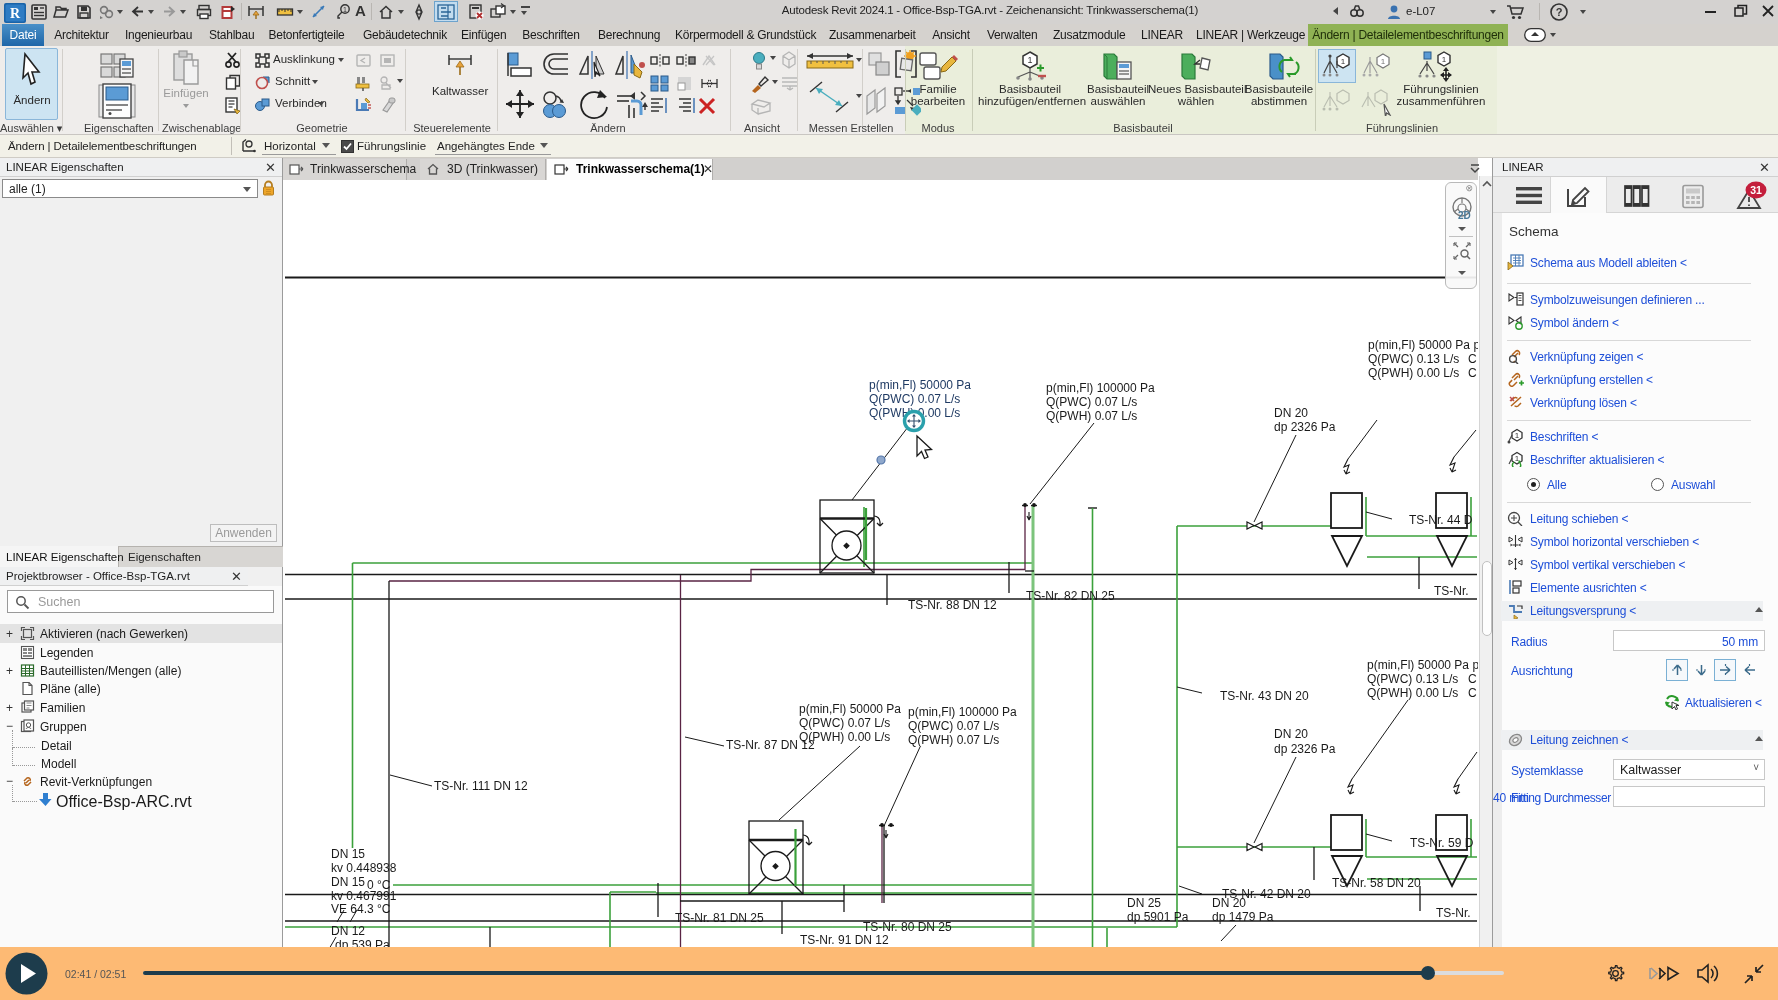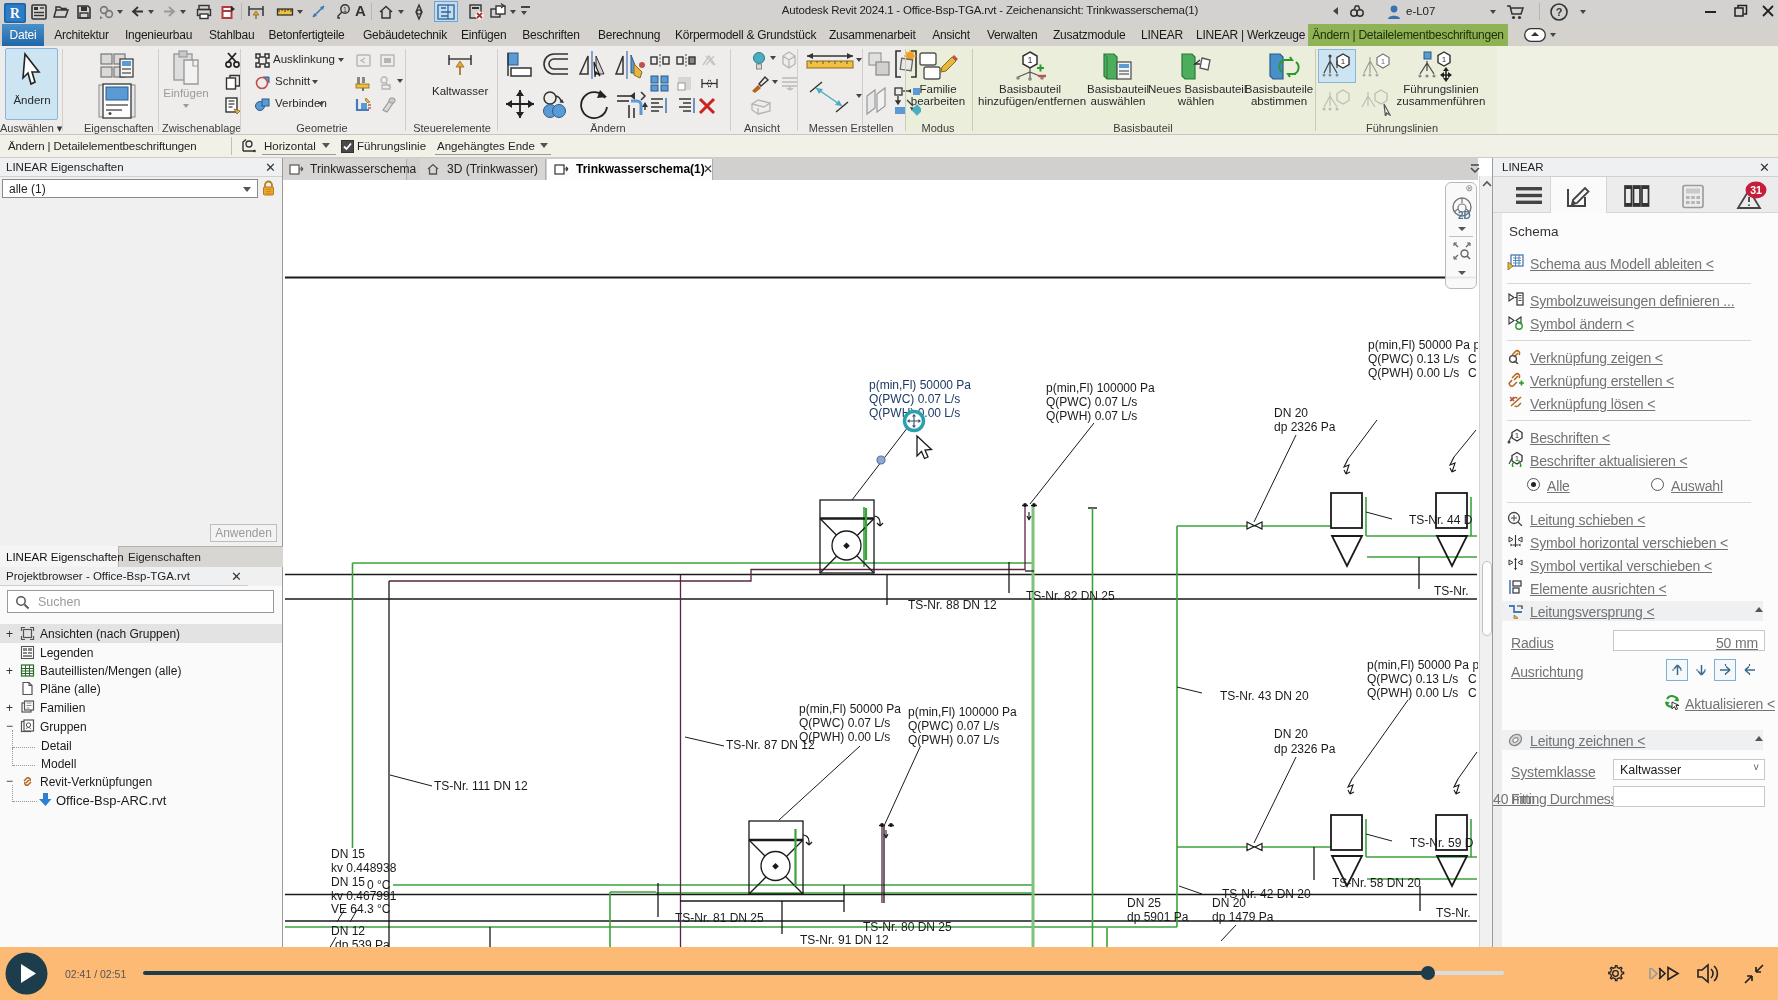--- a/index.html
+++ b/index.html
@@ -22,21 +22,21 @@
   #ribbon-green { position:absolute; left:905px; top:0; width:873px; height:88px; background:#eaeedb; }
   .gsep { position:absolute; top:3px; width:1px; height:82px; background:#d2cfca; }
   .glabel { position:absolute; top:76px; height:12px; font-size:11px; color:#3c3c3c; text-align:center; white-space:nowrap; }
   .btxt { position:absolute; font-size:11px; color:#2a2a2a; text-align:center; white-space:nowrap; line-height:11.5px; }
   
   #optbar { left:0; top:135px; width:1778px; height:23px; background:#f2f1e8; border-bottom:1px solid #cfccc5; }
   
   .phead { position:absolute; background:#eff0f1; border-bottom:1px solid #d0d0d0; font-size:11.5px; color:#222; }
   #leftpanel { left:0; top:158px; width:283px; height:789px; background:#f0f0f0; border-right:1px solid #9b9b9b; }
   #rightpanel { left:1492px; top:158px; width:286px; height:789px; background:#fcfcfc; border-left:1px solid #9b9b9b; }
-  .rrow { position:absolute; left:14px; font-size:14px; letter-spacing:-0.15px; color:#737373; white-space:nowrap;text-decoration:underline; }
+  .rrow { position:absolute; left:14px; font-size:12px; letter-spacing:-0.15px; color:#1d4ed8; white-space:nowrap; }
   .rsep { position:absolute; left:14px; width:244px; height:1px; background:#d8d8d8; }
   
   #viewtabs { left:283px; top:158px; width:1195px; height:22px; background:#d2d0ce; }
   .vtab { position:absolute; top:1px; height:21px; line-height:21px; font-size:12px; }
   
   #canvas { left:283px; top:180px; width:1195px; height:767px; background:#ffffff; }
   
   #playerbar { left:0; top:947px; width:1778px; height:53px; background:#fdba74; }
 </style>
 </head>
@@ -634,21 +634,21 @@
         <line x1="9.5" y1="9.5" x2="13.5" y2="13.5" stroke="#555" stroke-width="1.8"></line>
       </svg>
     <div class="abs" style="left:38px;top:437px;font-size:12.5px;color:#9a9a9a">Suchen</div>
 
     <div class="abs" style="left:0;top:466px;width:282px;height:19px;background:#e3e3e3"></div>
     <div class="abs" style="left:6px;top:469px;font-size:12px;color:#333">+</div>
     <svg class="abs" style="left:20px;top:468px;width:15px;height:15px" viewBox="0 0 15 15">
         <rect x="3.5" y="3.5" width="8" height="8" fill="none" stroke="#555" stroke-width="1.2"></rect>
         <path d="M1.5 5 v-3.5 h3.5 M10 1.5 h3.5 v3.5 M13.5 10 v3.5 h-3.5 M5 13.5 h-3.5 v-3.5" fill="none" stroke="#555" stroke-width="1.2"></path>
       </svg>
-    <div class="abs" style="left:40px;top:469px;font-size:12px;color:#1a1a1a">Ansichten (nach Gruppen)</div>
+    <div class="abs" style="left:40px;top:469px;font-size:12px;color:#1a1a1a">Aktivieren (nach Gewerken)</div>
     <svg class="abs" style="left:20px;top:487px;width:15px;height:15px" viewBox="0 0 15 15">
         <rect x="1.5" y="1.5" width="12" height="12" fill="#fff" stroke="#555" stroke-width="1.1"></rect>
         <rect x="3" y="3" width="4" height="3" fill="#888"></rect>
         <rect x="8" y="3" width="4" height="3" fill="#888"></rect>
         <rect x="3" y="7" width="4" height="2" fill="#888"></rect>
         <rect x="8" y="7" width="4" height="2" fill="#888"></rect>
         <rect x="3" y="10" width="9" height="2" fill="#888"></rect>
       </svg>
     <div class="abs" style="left:40px;top:488px;font-size:12px;color:#1a1a1a">Legenden</div>
     <div class="abs" style="left:6px;top:506px;font-size:12px;color:#333">+</div>
@@ -686,21 +686,21 @@
     <div class="abs" style="left:6px;top:616px;font-size:12px;color:#333">−</div>
     <svg class="abs" style="left:20px;top:616px;width:15px;height:15px" viewBox="0 0 15 15">
         <path d="M6 9 L9 6 M4 7 l3 -3 a2.2 2.2 0 0 1 3 3 M11 8 l-3 3 a2.2 2.2 0 0 1 -3 -3" fill="none" stroke="#b5651d" stroke-width="1.5"></path>
       </svg>
     <div class="abs" style="left:40px;top:617px;font-size:12px;color:#1a1a1a">Revit-Verknüpfungen</div>
     <div class="abs" style="left:12px;top:627px;width:1px;height:17px;border-left:1px dotted #999"></div>
     <div class="abs" style="left:13px;top:643px;width:24px;height:1px;border-top:1px dotted #999"></div>
     <svg class="abs" style="left:39px;top:634px;width:13px;height:15px" viewBox="0 0 13 15">
         <path d="M4 1 h5 v6 h3.5 L6.5 14 L0 7 h4z" fill="#2f7fd0"></path>
       </svg>
-    <div class="abs" style="left:56px;top:635px;font-size:13px;color:#1a1a1a">Office-Bsp-ARC.rvt</div>
+    <div class="abs" style="left:56px;top:635px;font-size:16px;color:#1a1a1a">Office-Bsp-ARC.rvt</div>
   </div>
   <div class="abs" id="viewtabs">
     <div class="vtab" style="left:0px;width:124px;background:#d8d6d4;border-right:1px solid #b0aeac">
       <svg style="position:absolute;left:6px;top:4px;width:15px;height:13px" viewBox="0 0 15 13">
           <rect x="1" y="2" width="9" height="9" fill="#fff" stroke="#555" stroke-width="1.2"></rect>
           <path d="M10 6 h4 m0 0 l-2 -2 m2 2 l-2 2" stroke="#555" stroke-width="1.1" fill="none"></path>
         </svg>
       <span style="margin-left:27px;color:#222">Trinkwasserschema</span>
     </div>
     <div class="vtab" style="left:137px;width:126px;background:#d8d6d4;border-right:1px solid #b0aeac">

